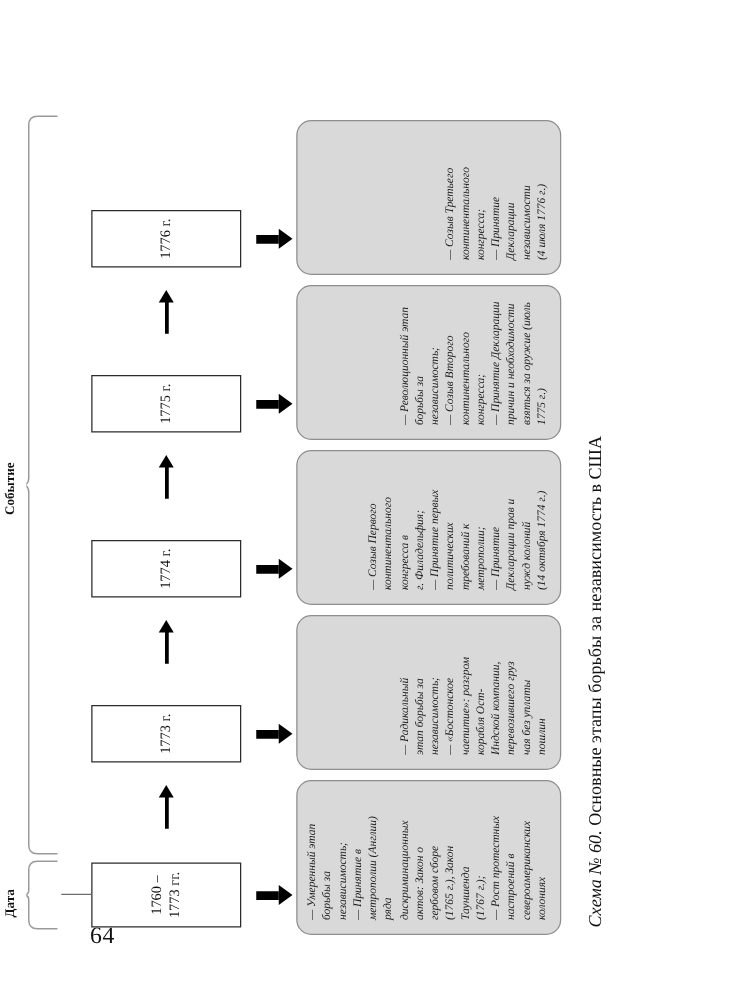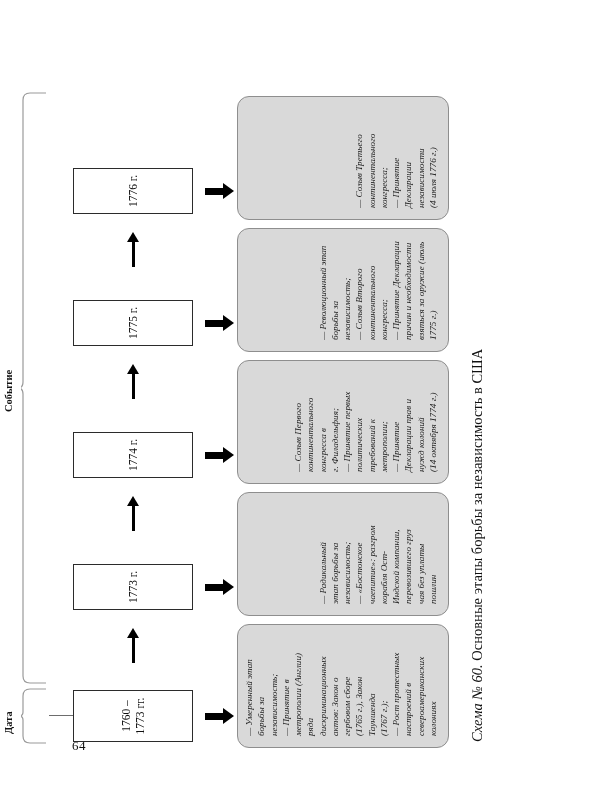--- a/index.html
+++ b/index.html
@@ -21,21 +21,21 @@
     position: absolute;
     inset: 0;
     background: #fff;
   }
 
   
   #page-number {
     position: absolute;
     left: 72px;
     top: 738px;
-    font-size: 13px;
+    font-size: 19px;
     letter-spacing: .5px;
     color: #111;
   }
 
   
   
   #canvas {
     position: absolute;
     width: 700px;
     height: 470px;

